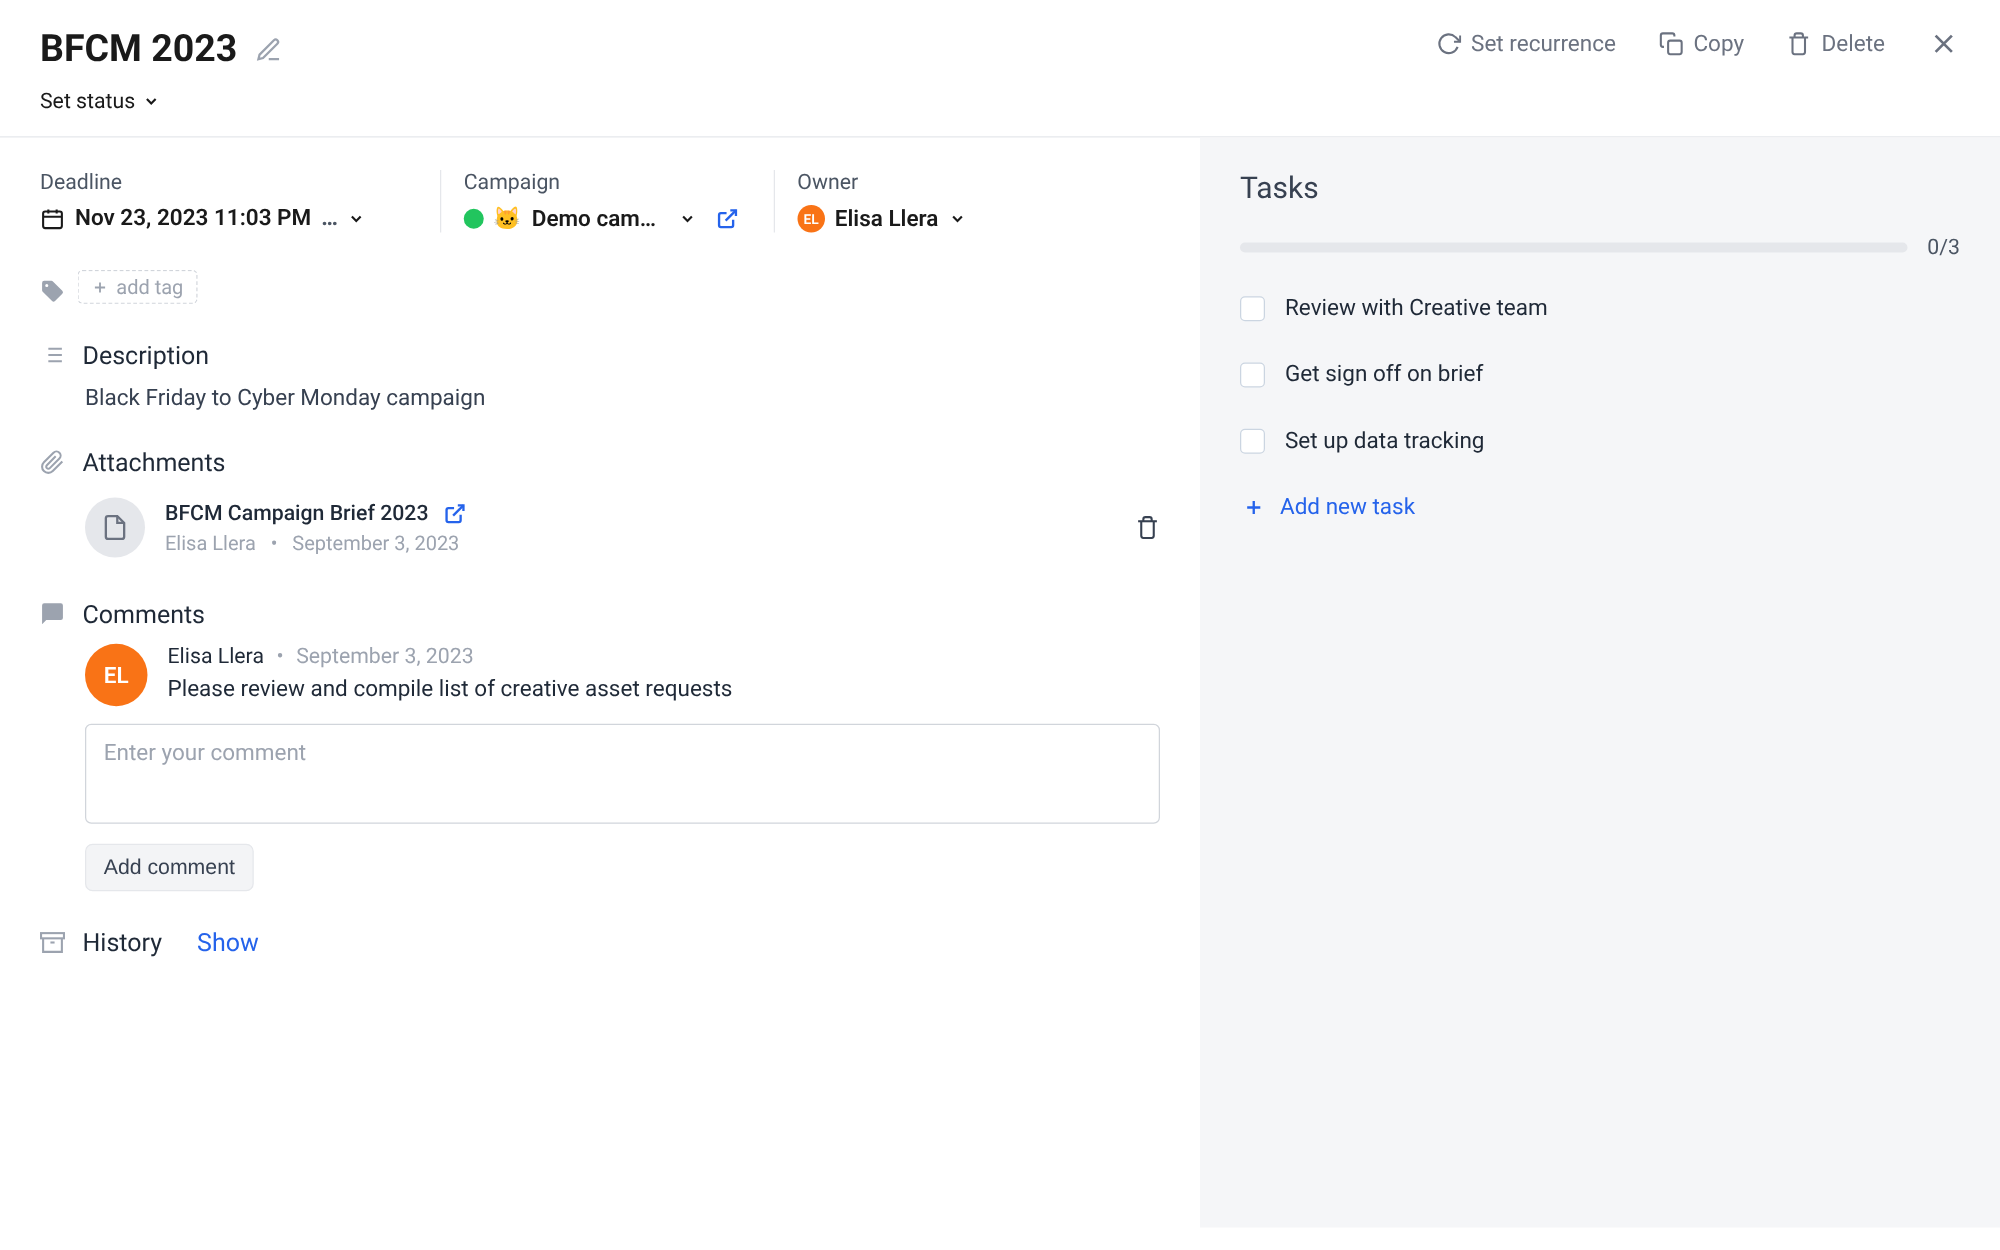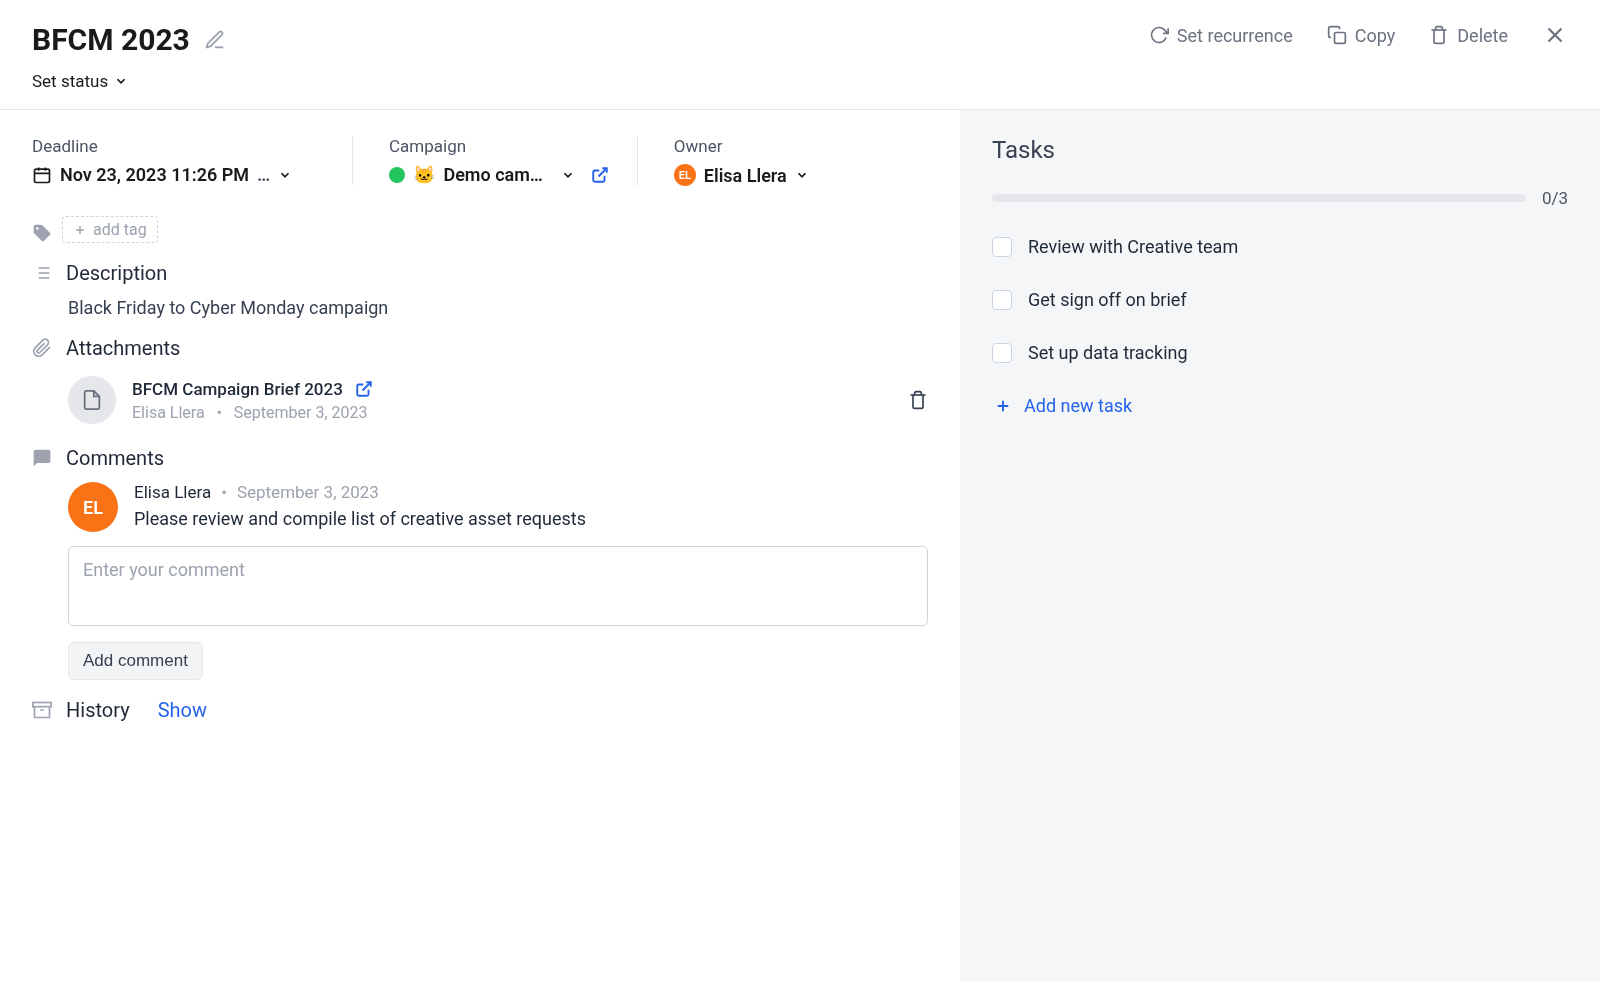--- a/index.html
+++ b/index.html
@@ -27,21 +27,21 @@
   .content { display: flex; height: calc(1000px - 128px); }
   .main { flex: 1; padding: 26px 32px; overflow-y: auto; }
   .sidebar {
     width: 640px;
     background: #f5f6f8;
     padding: 26px 32px;
   }
 
   .meta-row { display: flex; align-items: flex-start; gap: 0; }
   .meta-block { padding-right: 28px; }
-  .meta-block + .meta-block { border-left: 1px solid #e5e7eb; padding-left: 36px; }
+  .meta-block + .meta-block { border-left: 1px solid #e5e7eb; padding-left: 18px; }
   .meta-label { font-size: 17px; color: #4b5563; margin-bottom: 8px; }
   .meta-value { display: flex; align-items: center; gap: 8px; font-size: 18px; font-weight: 600; }
   .meta-value .ellipsis { color: #4b5563; font-weight: 700; }
 
   .status-dot { width: 16px; height: 16px; border-radius: 50%; background: #22c55e; flex-shrink: 0; }
   .avatar-sm {
     width: 22px; height: 22px; border-radius: 50%;
     background: #f97316; color: #fff; font-size: 11px; font-weight: 600;
     display: inline-flex; align-items: center; justify-content: center; flex-shrink:0;
   }
@@ -50,21 +50,21 @@
     background: #f97316; color: #fff; font-size: 18px; font-weight: 600;
     display: inline-flex; align-items: center; justify-content: center; flex-shrink:0;
   }
 
   .tag-row { margin-top: 30px; display: flex; align-items: flex-end; gap: 10px; color: #9ca3af; }
   .add-tag {
     border: 1px dashed #d1d5db; border-radius: 4px; padding: 3px 10px;
     display: flex; align-items: center; gap: 6px; font-size: 16px; cursor: pointer;
   }
 
-  .section { margin-top: 18px; }
+  .section { margin-top: 29px; }
   .section-head { display: flex; align-items: center; gap: 14px; margin-bottom: 12px; }
   .section-title { font-size: 20px; font-weight: 400; color: #1f2937; }
   .section-body { margin-left: 36px; }
   .desc-text { font-size: 18px; color: #374151; }
 
   .attachment {
     display: flex; align-items: center; gap: 16px; padding: 4px 0;
   }
   .file-icon-wrap {
     width: 48px; height: 48px; border-radius: 50%; background: #e5e7eb;
@@ -179,21 +179,21 @@
     <div class="meta-row">
       <div class="meta-block" style="min-width:320px;">
         <div class="meta-label">Deadline</div>
         <div class="meta-value">
           <span>
             <svg width="20" height="20" viewBox="0 0 24 24" fill="none" stroke="currentColor" stroke-width="2">
                 <rect x="3" y="5" width="18" height="16" rx="2"></rect>
                 <path d="M16 3v4M8 3v4M3 10h18"></path>
               </svg>
           </span>
-          <span>Nov 23, 2023 11:26 PM</span>
+          <span>Nov 23, 2023 11:03 PM</span>
           <span class="ellipsis">…</span>
           <span>
             <svg width="14" height="14" viewBox="0 0 24 24" fill="none" stroke="currentColor" stroke-width="3">
                 <path d="M6 9l6 6 6-6"></path>
               </svg>
           </span>
         </div>
       </div>
       <div class="meta-block" style="min-width:260px;">
         <div class="meta-label">Campaign</div>

